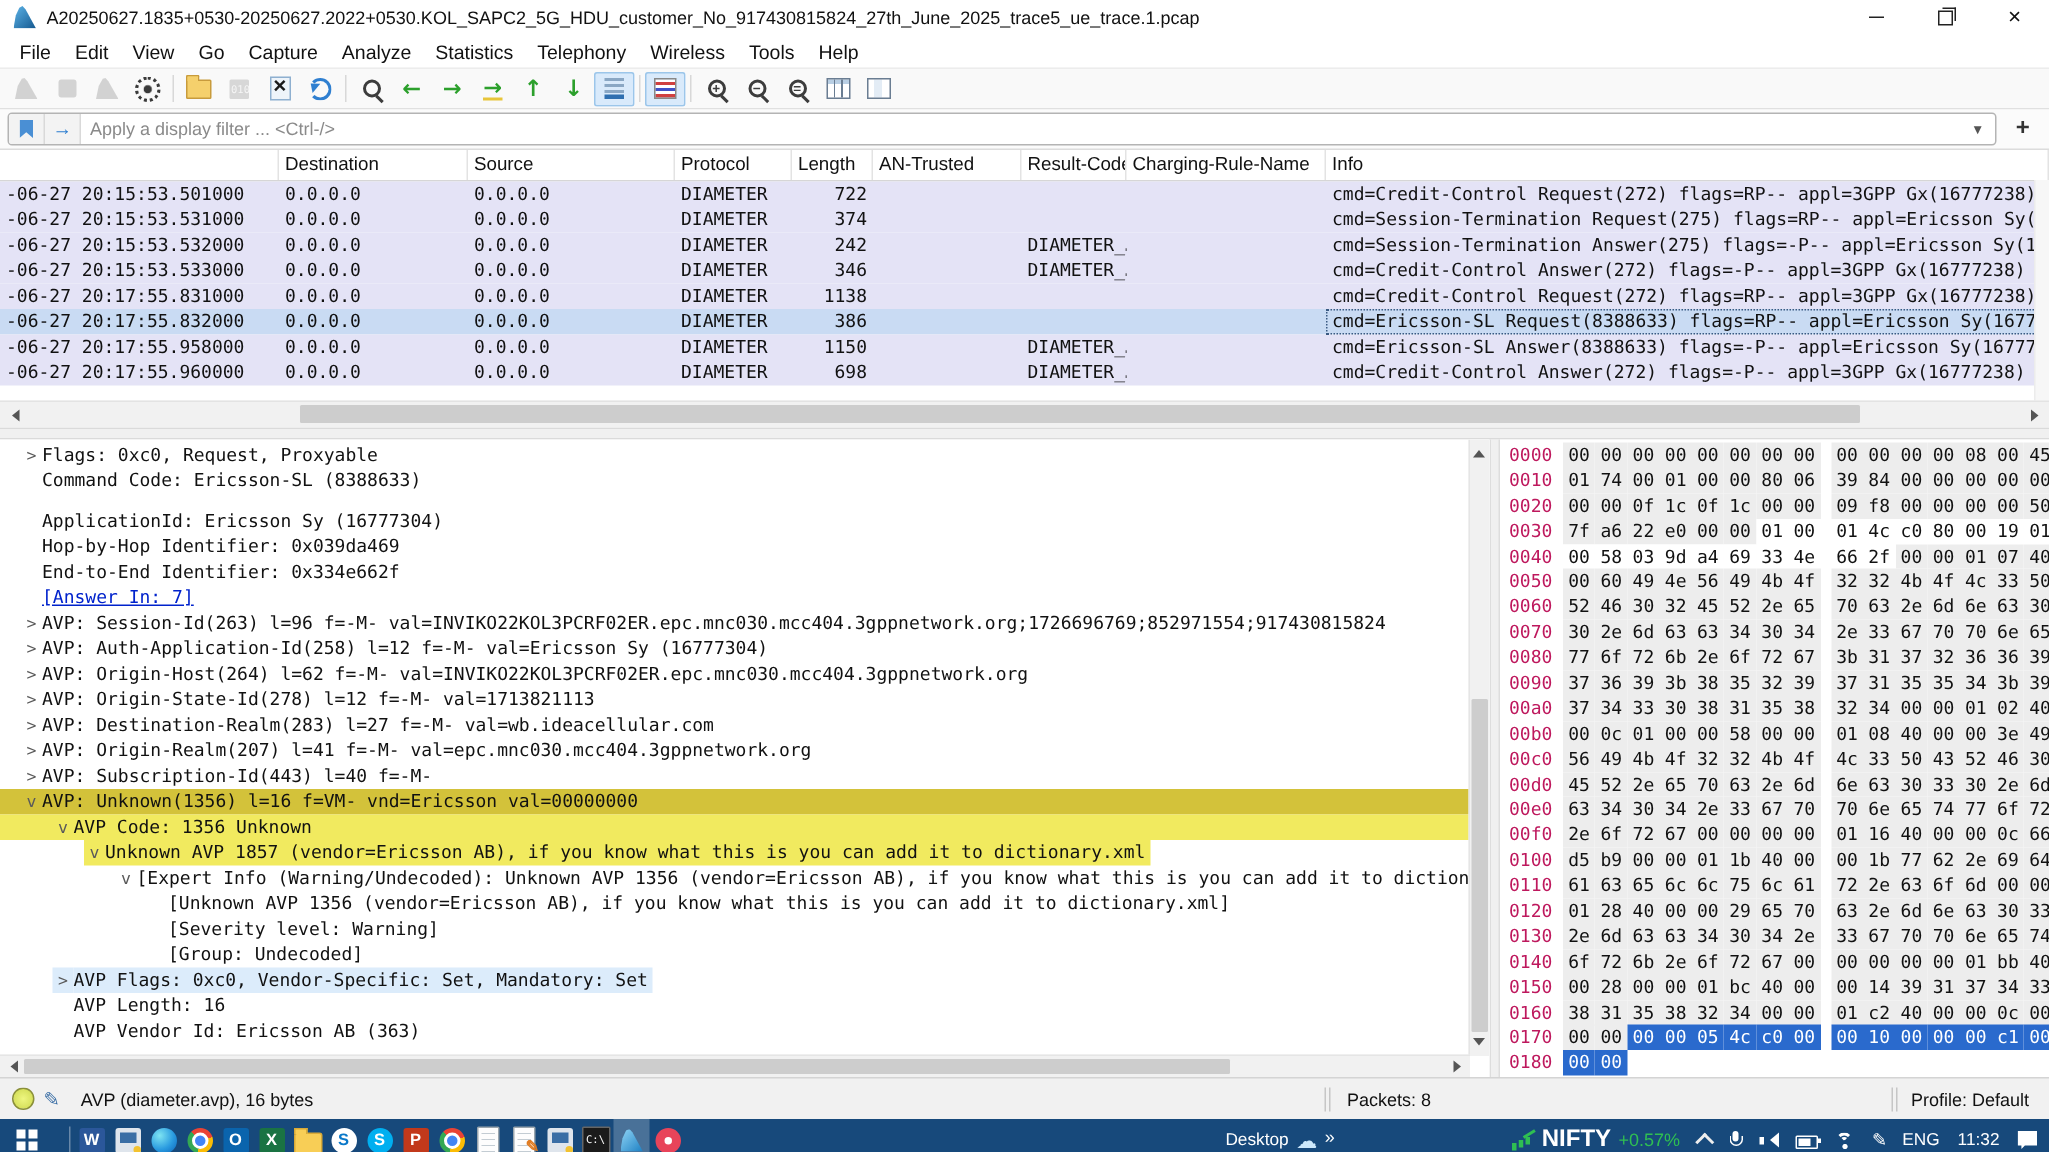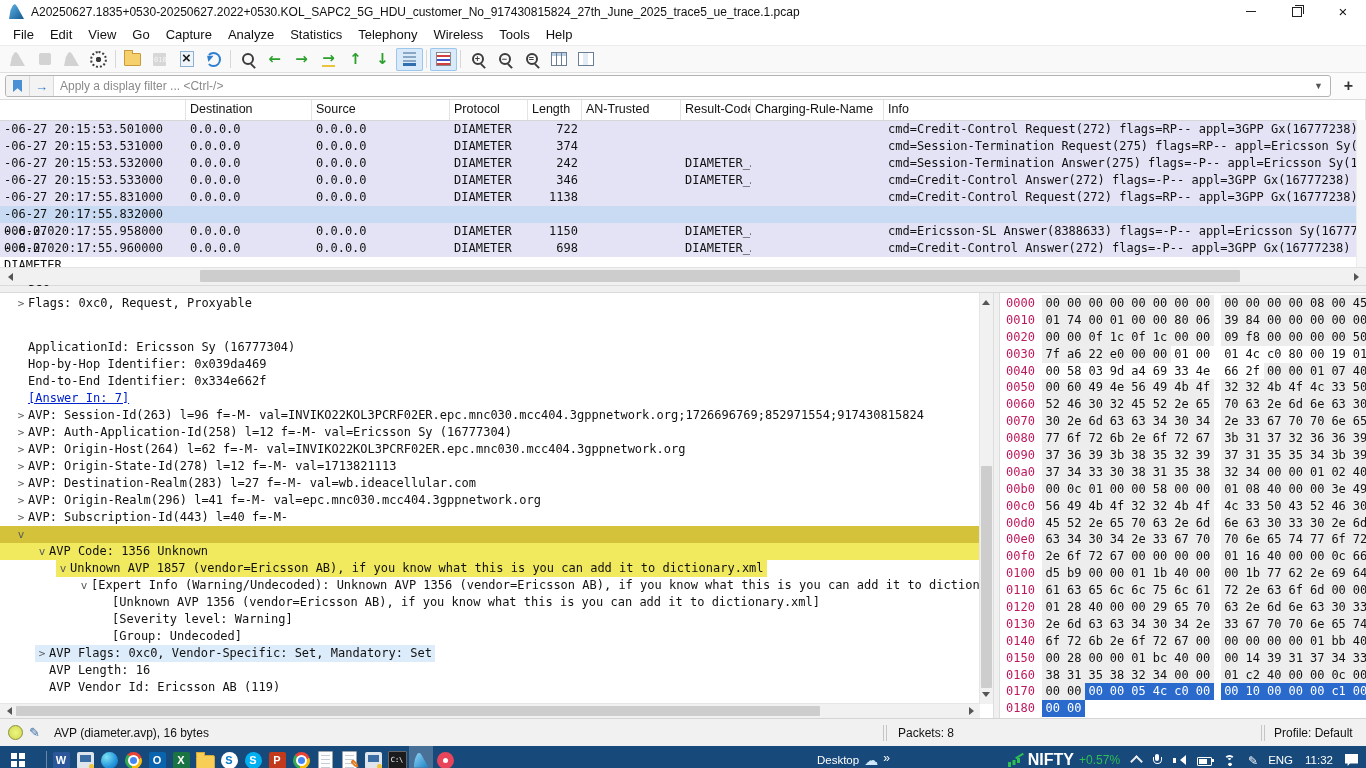--- a/index.html
+++ b/index.html
@@ -77,21 +77,21 @@
   .filter-input{flex:1;border:none;outline:none;font-family:"Liberation Sans",sans-serif;font-size:12px;color:#333;padding:0 6px;background:transparent;}
   .filter-input::placeholder{color:#8a8a8a;}
   .fcaret{color:#555;font-size:9px;padding:0 7px;}
   .plus-btn{width:25px;height:20px;margin-left:5px;display:flex;align-items:center;justify-content:center;font-size:16px;font-weight:bold;color:#333;}
 
   
   .plist{position:relative;height:167px;font-family:"DejaVu Sans Mono",monospace;font-size:12px;background:#fff;}
   .phead{display:flex;height:20px;border-bottom:1px solid #d6d6d6;background:#fff;font-family:"Liberation Sans",sans-serif;font-size:12.5px;}
   .phc{border-right:1px solid #e3e3e3;padding:2px 0 0 4px;white-space:nowrap;overflow:hidden;box-sizing:border-box;flex-shrink:0;}
   .prow{display:flex;height:17px;line-height:17px;background:var(--row-diameter);white-space:nowrap;}
-  .prow.sel{background:var(--selected-row);flex-direction:column;}
+  .prow.sel{background:var(--selected-row);}
   .pc{padding:0 4px;overflow:hidden;flex-shrink:0;box-sizing:border-box;}
   .pc.num{text-align:right;}
   .pc.c8{flex:1;}
   .prow.sel .pc.c8{outline:1px dotted #3b5a82;outline-offset:-1px;}
   .pvstrip{position:absolute;right:0;top:20px;bottom:0;width:9px;background:#f7f7f7;border-left:1px solid #ececec;}
 
   
   .hscroll{height:17px;background:#f1f1f1;position:relative;border-top:1px solid #e3e3e3;}
   .tri{width:0;height:0;display:inline-block;}
   .tri-l{border:4px solid transparent;border-right:5px solid #555;}
@@ -442,20 +442,21 @@
 
   <div class="lower">
     <div class="details">
       <div class="drows" id="drows">
           <div class="drow" style="padding-left: 14px;">
             <span class="dexp">&gt;</span>
             <span class="dtext">Flags: 0xc0, Request, Proxyable</span>
           </div>
           <div class="drow" style="padding-left: 14px;">
             <span class="dexp"></span>
+            <span class="dtext">Command Code: Ericsson-SL (8388633)</span>
           </div>
           <div class="drow" style="padding-left: 14px; margin-top: 10px;">
             <span class="dexp"></span>
             <span class="dtext">ApplicationId: Ericsson Sy (16777304)</span>
           </div>
           <div class="drow" style="padding-left: 14px;">
             <span class="dexp"></span>
             <span class="dtext">Hop-by-Hop Identifier: 0x039da469</span>
           </div>
           <div class="drow" style="padding-left: 14px;">
@@ -481,28 +482,29 @@
           <div class="drow" style="padding-left: 14px;">
             <span class="dexp">&gt;</span>
             <span class="dtext">AVP: Origin-State-Id(278) l=12 f=-M- val=1713821113</span>
           </div>
           <div class="drow" style="padding-left: 14px;">
             <span class="dexp">&gt;</span>
             <span class="dtext">AVP: Destination-Realm(283) l=27 f=-M- val=wb.ideacellular.com</span>
           </div>
           <div class="drow" style="padding-left: 14px;">
             <span class="dexp">&gt;</span>
-            <span class="dtext">AVP: Origin-Realm(296) l=41 f=-M- val=epc.mnc030.mcc404.3gppnetwork.org</span>
+            <span class="dtext">AVP: Origin-Realm(207) l=41 f=-M- val=epc.mnc030.mcc404.3gppnetwork.org</span>
           </div>
           <div class="drow" style="padding-left: 14px;">
             <span class="dexp">&gt;</span>
             <span class="dtext">AVP: Subscription-Id(443) l=40 f=-M-</span>
           </div>
           <div class="drow st-selected" style="padding-left: 14px;">
             <span class="dexp">v</span>
+            <span class="dtext">AVP: Unknown(1356) l=16 f=VM- vnd=Ericsson val=00000000</span>
           </div>
           <div class="drow st-warn" style="padding-left: 35px;">
             <span class="dexp">v</span>
             <span class="dtext">AVP Code: 1356 Unknown</span>
           </div>
           <div class="drow st-warn-fit" style="padding-left: 56px;">
             <span class="dexp">v</span>
             <span class="dtext">Unknown AVP 1857 (vendor=Ericsson AB), if you know what this is you can add it to dictionary.xml</span>
           </div>
           <div class="drow" style="padding-left: 77px;">
@@ -524,21 +526,21 @@
           <div class="drow st-related" style="padding-left: 35px;">
             <span class="dexp">&gt;</span>
             <span class="dtext">AVP Flags: 0xc0, Vendor-Specific: Set, Mandatory: Set</span>
           </div>
           <div class="drow" style="padding-left: 35px;">
             <span class="dexp"></span>
             <span class="dtext">AVP Length: 16</span>
           </div>
           <div class="drow" style="padding-left: 35px;">
             <span class="dexp"></span>
-            <span class="dtext">AVP Vendor Id: Ericsson AB (119)</span>
+            <span class="dtext">AVP Vendor Id: Ericsson AB (363)</span>
           </div>
         </div>
       <div class="dvscroll">
         <i class="tri tri-u up"></i>
         <span class="dv-thumb"></span>
         <i class="tri tri-d dn"></i>
       </div>
       <div class="dhscroll">
         <span class="dh-arrow" style="left:0">
             <i class="tri tri-l"></i>

